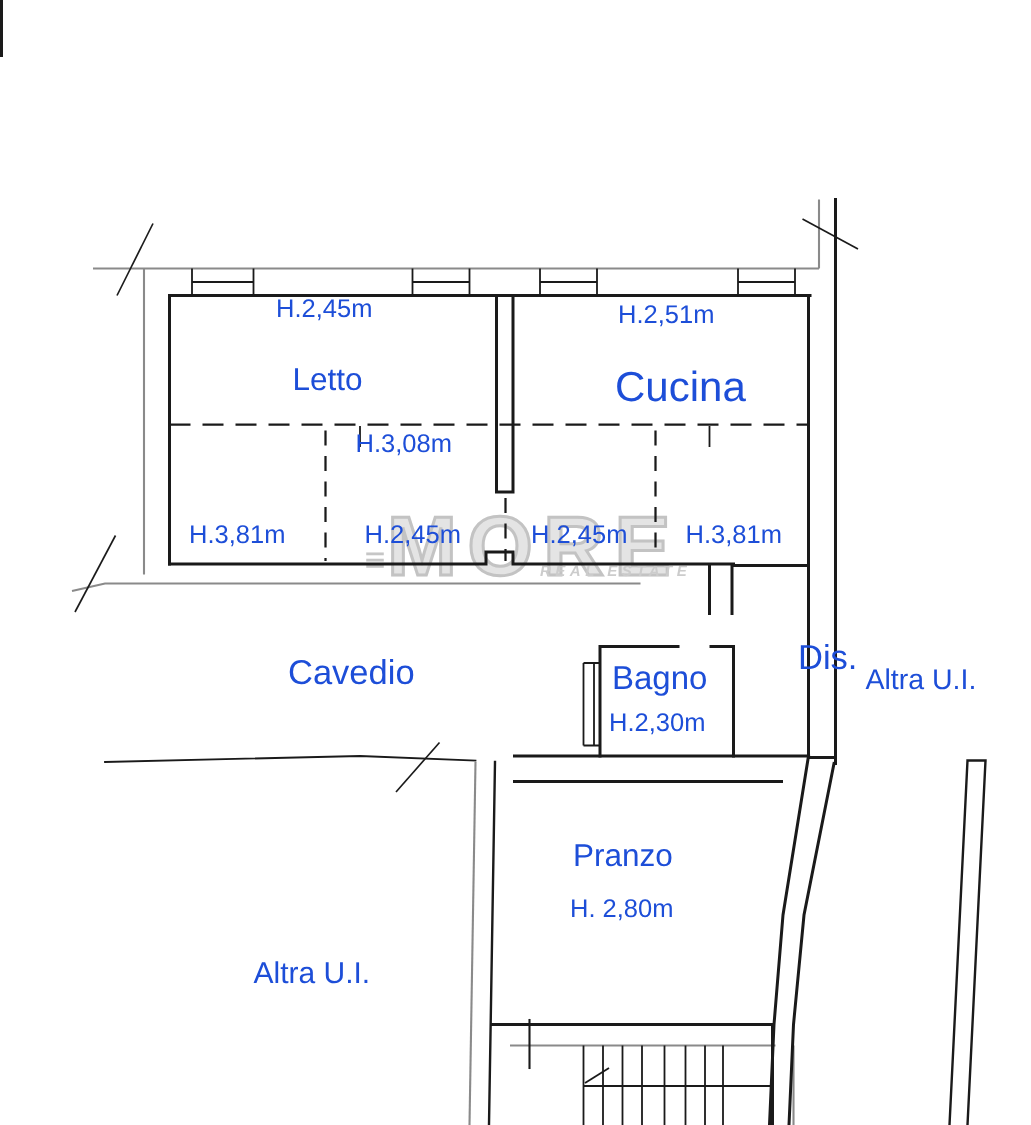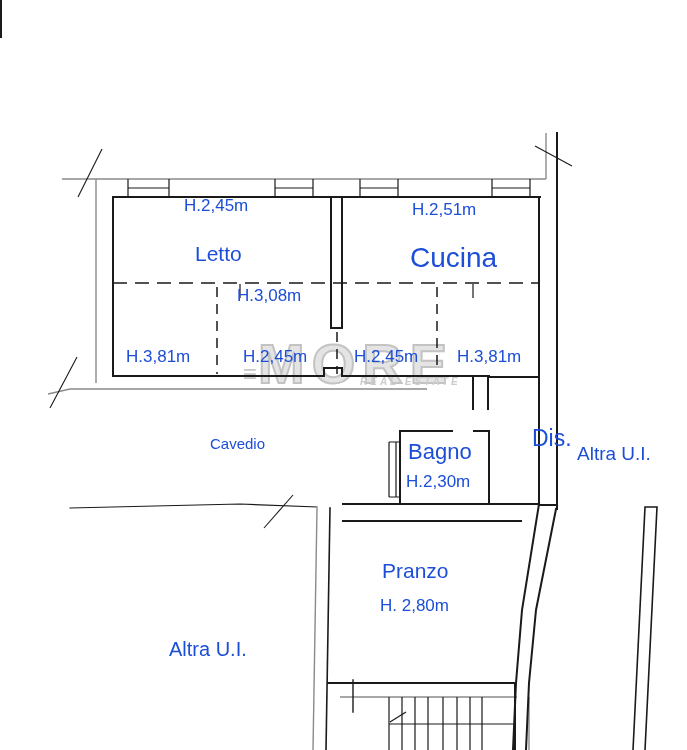--- a/index.html
+++ b/index.html
@@ -135,21 +135,21 @@
 
   <div class="lbl" style="left:412px;top:201px;font-size:17px;">H.2,51m</div>
   <div class="lbl" style="left:410px;top:243px;font-size:28px;">Cucina</div>
 
   <div class="lbl" style="left:237px;top:287px;font-size:17px;">H.3,08m</div>
   <div class="lbl" style="left:126px;top:348px;font-size:17px;">H.3,81m</div>
   <div class="lbl" style="left:243px;top:348px;font-size:17px;">H.2,45m</div>
   <div class="lbl" style="left:354px;top:348px;font-size:17px;">H.2,45m</div>
   <div class="lbl" style="left:457px;top:348px;font-size:17px;">H.3,81m</div>
 
-  <div class="lbl" style="left:210px;top:436px;font-size:15px;">Cavedio</div>
+  <div class="lbl" style="left:192px;top:436px;font-size:23px;">Cavedio</div>
   <div class="lbl" style="left:500px;top:426px;font-size:23px;margin-left:32px;">Dis.</div>
   <div class="lbl" style="left:408px;top:440px;font-size:22px;">Bagno</div>
   <div class="lbl" style="left:406px;top:473px;font-size:17px;">H.2,30m</div>
 
   <div class="lbl" style="left:577px;top:444px;font-size:19px;">Altra U.I.</div>
 
   <div class="lbl" style="left:382px;top:560px;font-size:21px;">Pranzo</div>
   <div class="lbl" style="left:380px;top:597px;font-size:17px;">H. 2,80m</div>
 
   <div class="lbl" style="left:169px;top:639px;font-size:20px;">Altra U.I.</div>

